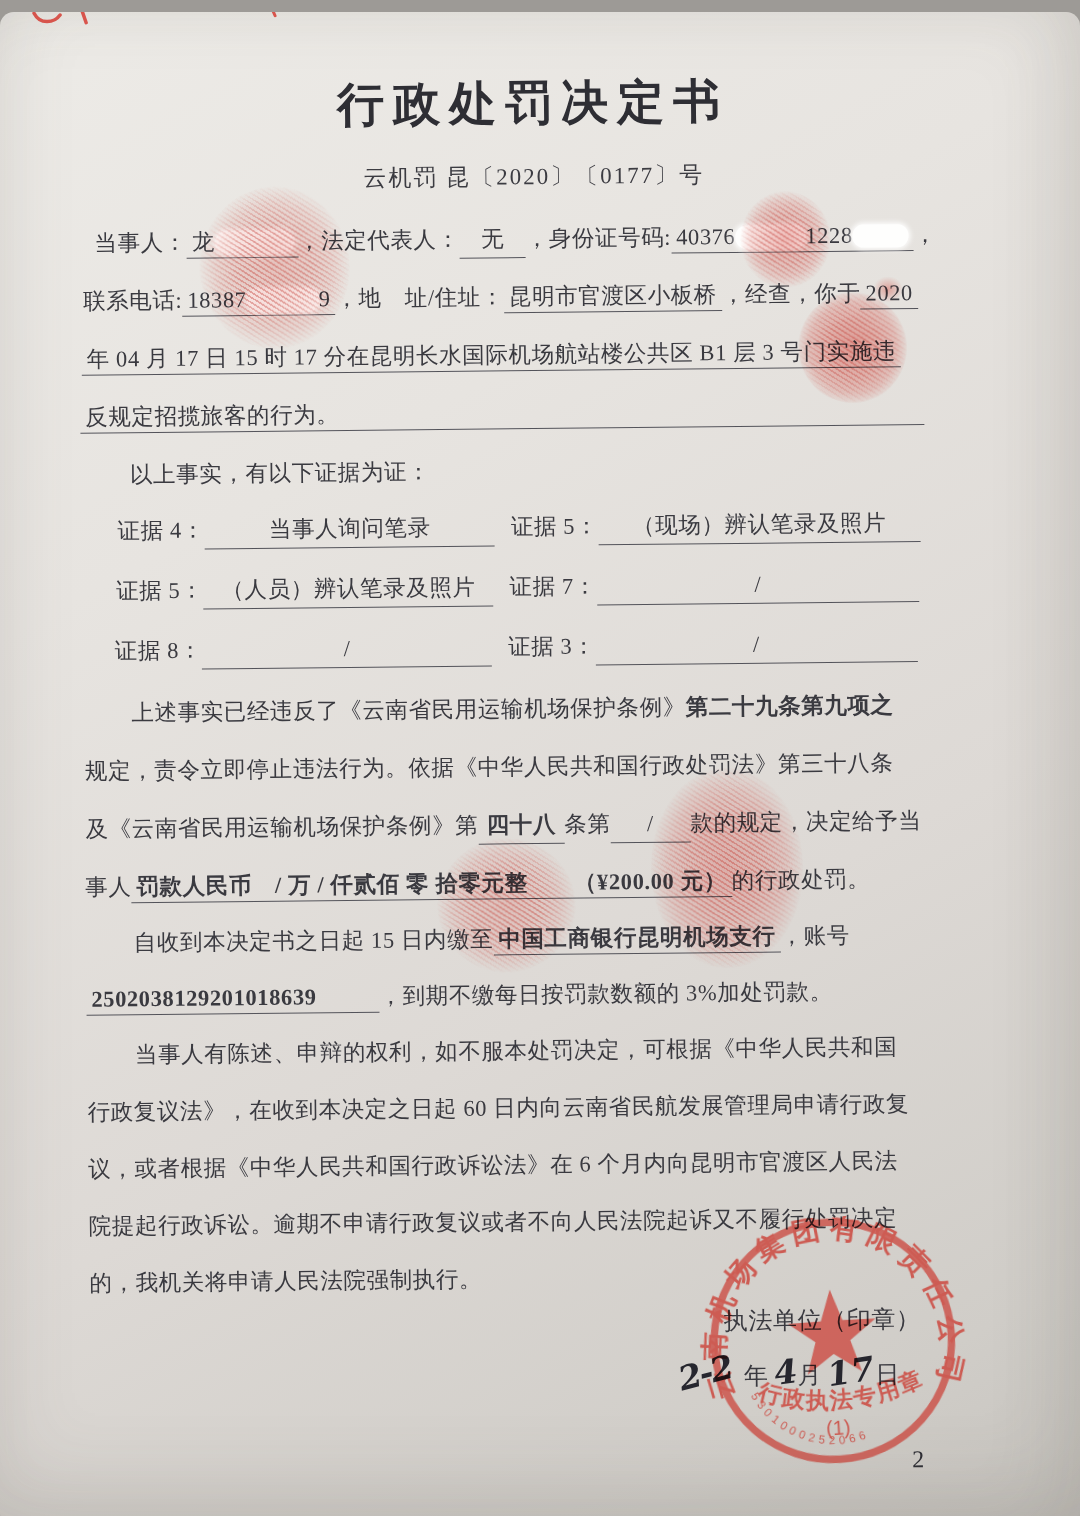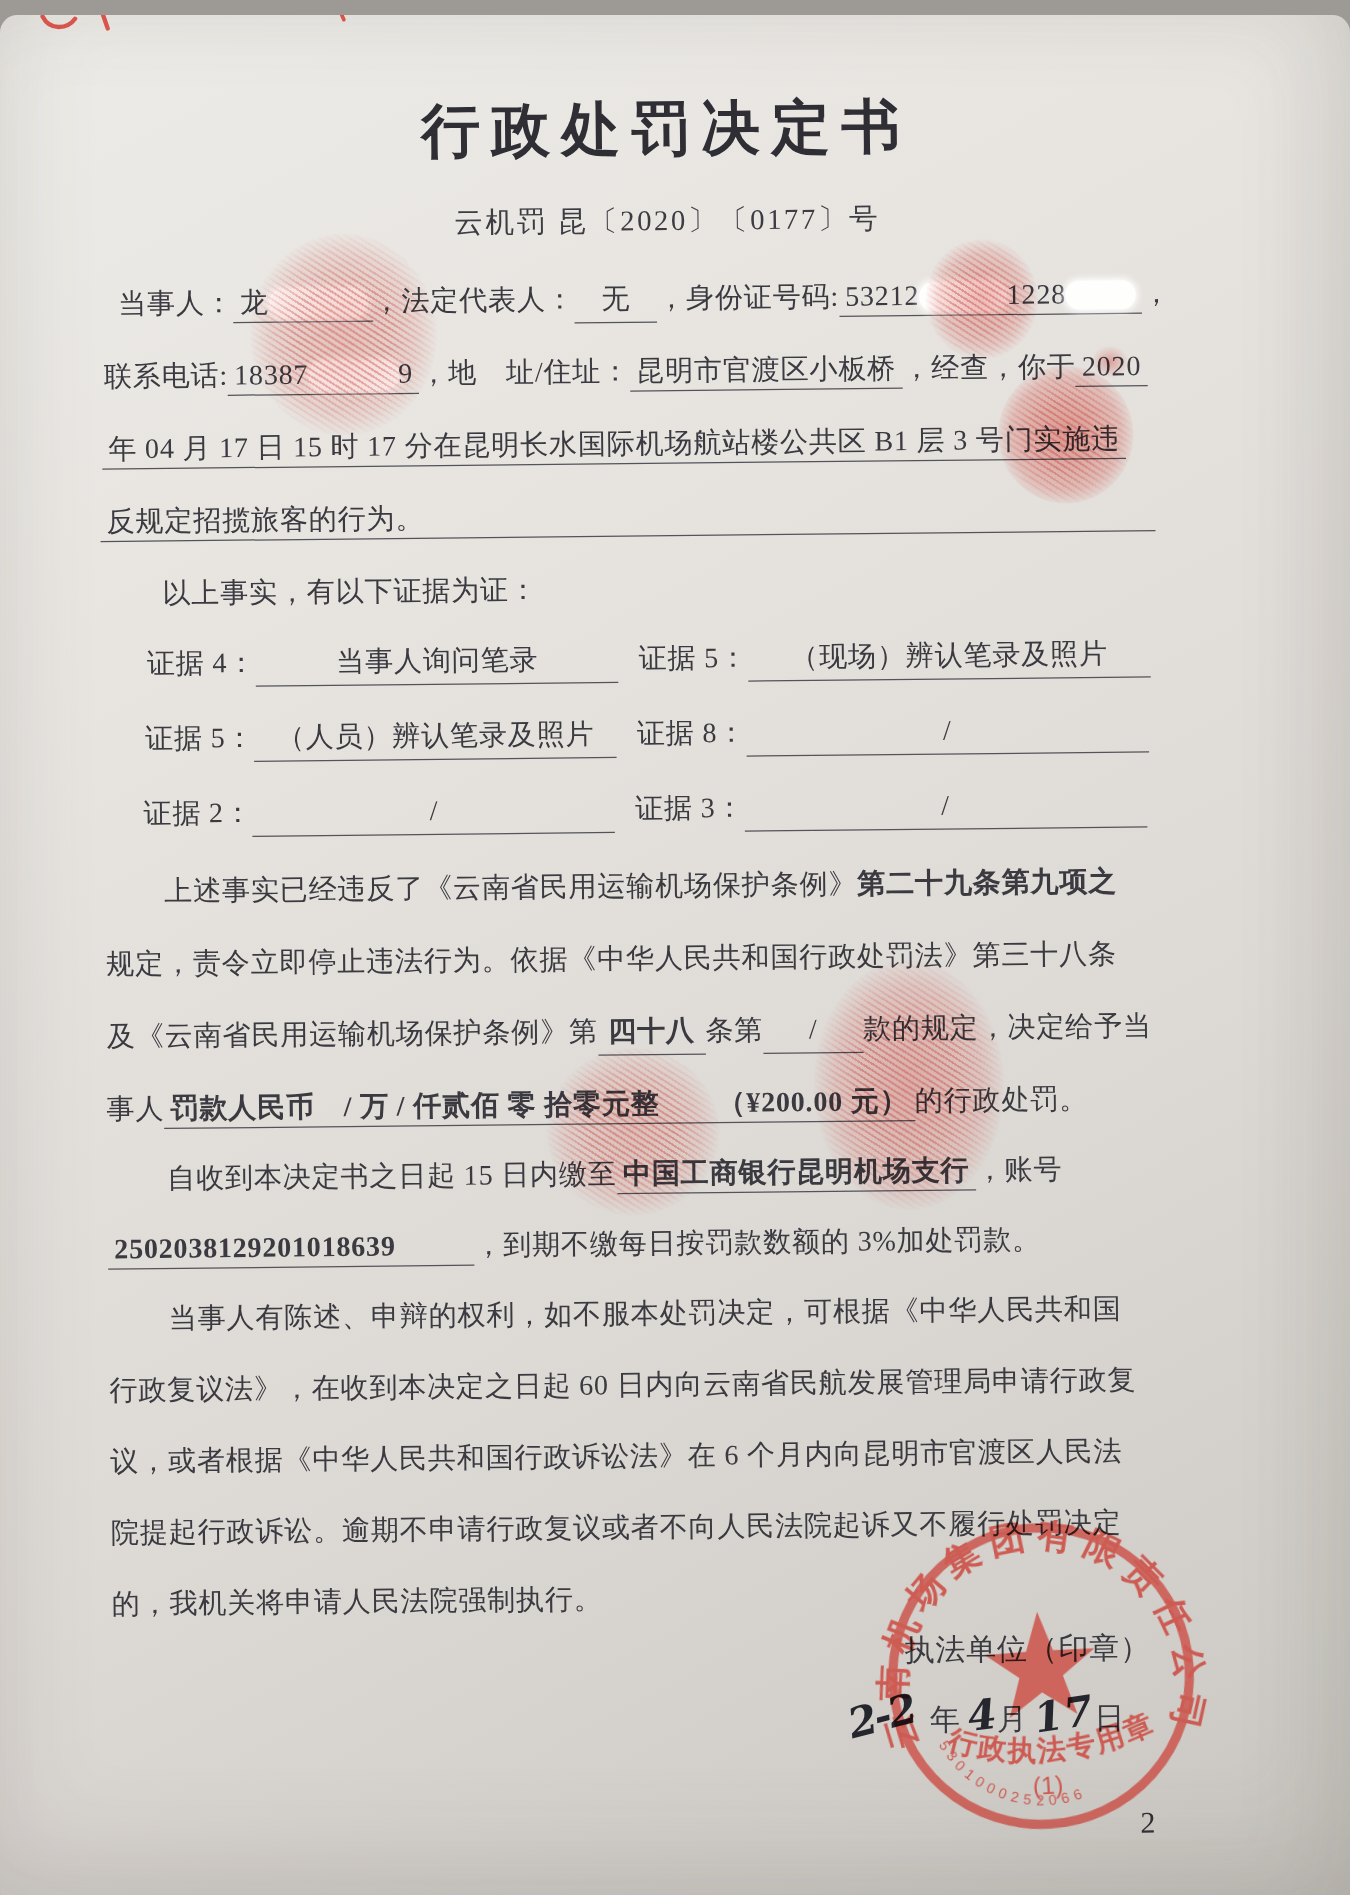--- a/index.html
+++ b/index.html
@@ -58,44 +58,44 @@
     <svg class="penmarks" viewBox="0 0 280 26">
       <path d="M14 2 C 20 14, 34 12, 40 4" stroke="currentColor" stroke-width="3.5" fill="none" stroke-linecap="round"></path>
       <path d="M62 0 L 66 12" stroke="currentColor" stroke-width="3.5" fill="none" stroke-linecap="round"></path>
       <path d="M252 0 L 255 7" stroke="currentColor" stroke-width="3" fill="none" stroke-linecap="round"></path>
     </svg>
 
     <h1 class="title">行政处罚决定书</h1>
     <div class="docnum">云机罚 昆〔2020〕〔0177〕号</div>
 
     <div class="ln" style="left:100px;top:212px;">
-      <span>当事人：</span><span class="u"><span>龙</span><span class="redact" style="width:78px;"></span></span><span>，法定代表人：</span><span class="u center" style="min-width:56px;">无</span><span>，身份证号码:</span><span class="u"><span>53212</span><span class="redact" style="width:70px;"></span><span>1228</span><span class="redact" style="width:56px;"></span></span><span>，</span>
+      <span>当事人：</span><span class="u"><span>龙</span><span class="redact" style="width:78px;"></span></span><span>，法定代表人：</span><span class="u center" style="min-width:56px;">无</span><span>，身份证号码:</span><span class="u"><span>40376</span><span class="redact" style="width:70px;"></span><span>1228</span><span class="redact" style="width:56px;"></span></span><span>，</span>
     </div>
 
     <div class="ln" style="left:88px;top:270px;">
       <span>联系电话:</span><span class="u"><span>18387</span><span class="redact" style="width:72px;"></span><span>9</span></span><span>，地　址/住址：</span><span class="u">昆明市官渡区小板桥</span><span>，经查，你于</span><span class="u">2020</span>
     </div>
 
     <div class="ln" style="left:86px;top:328px;">
       <span class="u">年 04 月 17 日 15 时 17 分在昆明长水国际机场航站楼公共区 B1 层 3 号门实施违</span>
     </div>
     <div class="ln" style="left:84px;top:386px;">
       <span class="u"><span>反规定招揽旅客的行为。</span><span class="pad" style="width:580px;"></span></span>
     </div>
 
     <div class="ln" style="left:133px;top:444px;">以上事实，有以下证据为证：</div>
 
     <div class="ln" style="left:120px;top:500px;">
       <span>证据 4：</span><span class="u center" style="min-width:280px;">当事人询问笔录</span><span class="pad" style="width:16px;"></span><span>证据 5：</span><span class="u center" style="min-width:312px;">（现场）辨认笔录及照片</span>
     </div>
     <div class="ln" style="left:118px;top:560px;">
-      <span>证据 5：</span><span class="u center" style="min-width:280px;">（人员）辨认笔录及照片</span><span class="pad" style="width:16px;"></span><span>证据 8：</span><span class="u center" style="min-width:312px;">/</span>
+      <span>证据 5：</span><span class="u center" style="min-width:280px;">（人员）辨认笔录及照片</span><span class="pad" style="width:16px;"></span><span>证据 7：</span><span class="u center" style="min-width:312px;">/</span>
     </div>
     <div class="ln" style="left:116px;top:620px;">
-      <span>证据 2：</span><span class="u center" style="min-width:280px;">/</span><span class="pad" style="width:16px;"></span><span>证据 3：</span><span class="u center" style="min-width:312px;">/</span>
+      <span>证据 8：</span><span class="u center" style="min-width:280px;">/</span><span class="pad" style="width:16px;"></span><span>证据 3：</span><span class="u center" style="min-width:312px;">/</span>
     </div>
 
     <div class="ln" style="left:132px;top:682px;">
       <span>上述事实已经违反了《云南省民用运输机场保护条例》</span><span class="b">第二十九条第九项之</span>
     </div>
     <div class="ln" style="left:85px;top:740px;">规定，责令立即停止违法行为。依据《中华人民共和国行政处罚法》第三十八条</div>
     <div class="ln" style="left:85px;top:798px;">
       <span>及《云南省民用运输机场保护条例》第</span><span class="u b center" style="min-width:76px;">四十八</span><span>条第</span><span class="u center" style="min-width:70px;">/</span><span>款的规定，决定给予当</span>
     </div>
     <div class="ln" style="left:84px;top:856px;">

